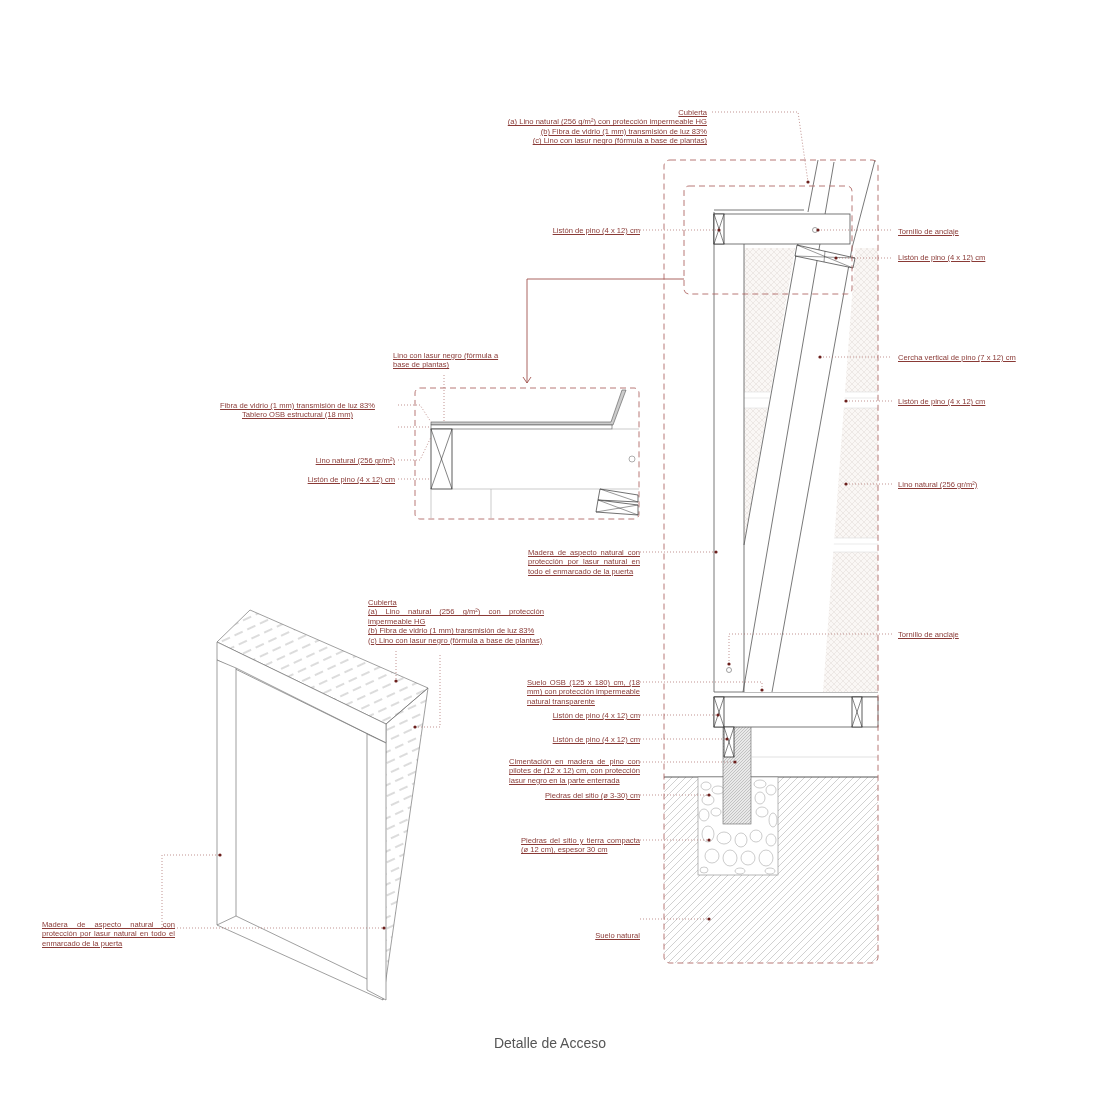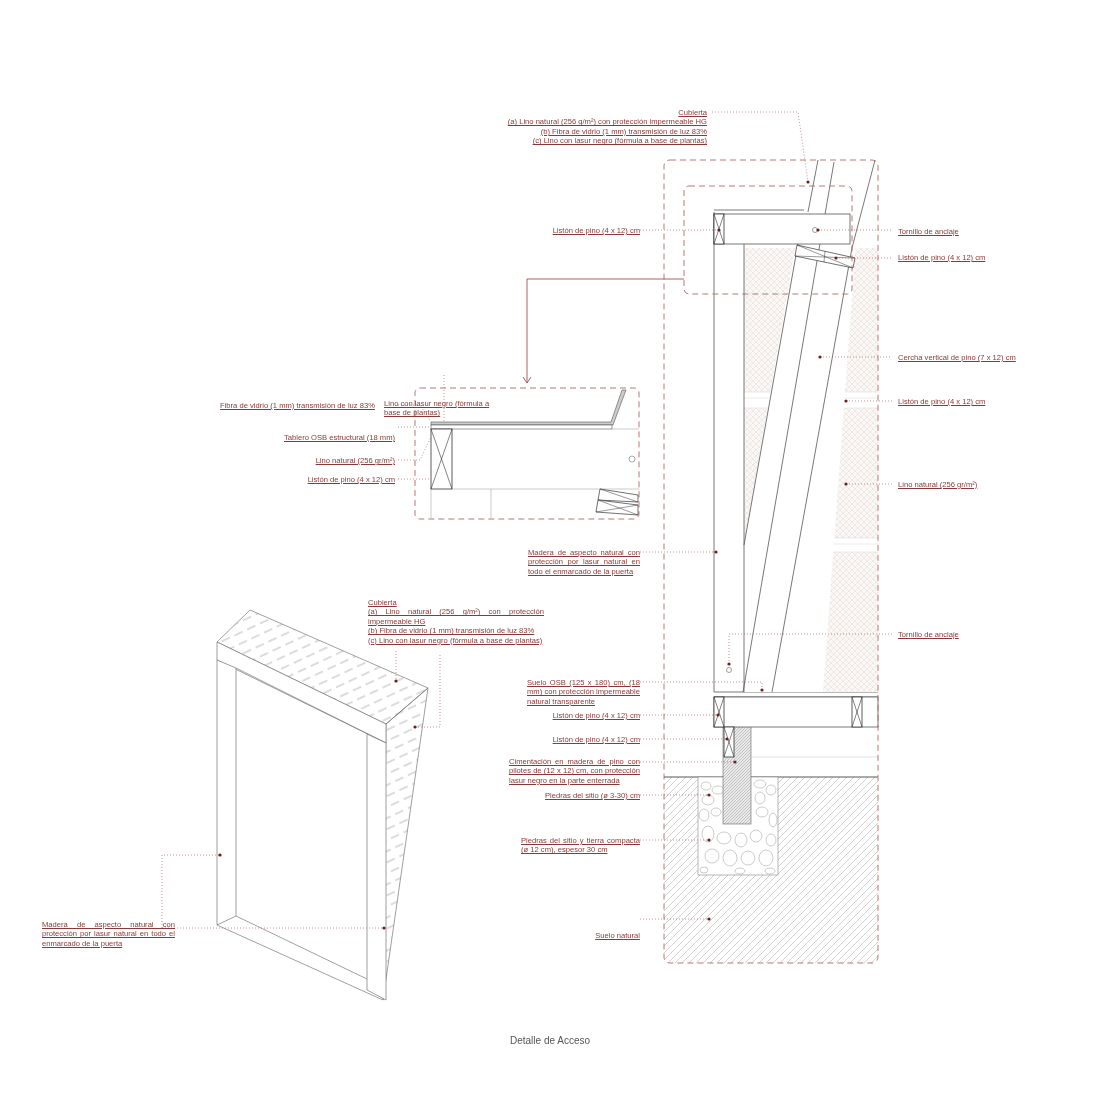--- a/index.html
+++ b/index.html
@@ -1,21 +1,21 @@
 <!DOCTYPE html>
 <html><head>
 <meta charset="utf-8">
 <style>
   html,body{margin:0;padding:0;background:#ffffff;}
   body{width:1100px;height:1100px;position:relative;overflow:hidden;font-family:"Liberation Sans",sans-serif;}
   svg{position:absolute;left:0;top:0;}
   .lbl{position:absolute;font-size:7.6px;line-height:9.4px;color:#8a3a36;font-family:"Liberation Sans",sans-serif;text-decoration:underline;}
   .r{text-align:right;}
   .j{text-align:justify;text-align-last:left;}
-  .caption{position:absolute;left:0;width:1100px;top:1035px;text-align:center;font-size:10px;color:#555;font-family:"Liberation Sans",sans-serif;}
+  .caption{position:absolute;left:0;width:1100px;top:1035px;text-align:center;font-size:14px;color:#555;font-family:"Liberation Sans",sans-serif;}
 </style>
 </head>
 <body>
 
 <svg width="1100" height="1100" viewBox="0 0 1100 1100">
   <defs>
     <pattern id="cross" width="6" height="6" patternUnits="userSpaceOnUse">
       <rect width="6" height="6" fill="#faf7f5"></rect>
       <path d="M0,0 L6,6 M6,0 L0,6" stroke="#e0d8d4" stroke-width="0.5"></path>
     </pattern>
@@ -214,23 +214,23 @@
 <div class="lbl j" style="left:521px;top:836px;width:119px;">Piedras del sitio y tierra compacta (ø 12 cm), espesor 30 cm</div>
 <div class="lbl r" style="left:540px;top:915px;width:100px;margin-top:16px;">Suelo natural</div>
 
 <div class="lbl" style="left:898px;top:227px;">Tornillo de anclaje</div>
 <div class="lbl" style="left:898px;top:253px;">Listón de pino (4 x 12) cm</div>
 <div class="lbl" style="left:898px;top:353px;">Cercha vertical de pino (7 x 12) cm</div>
 <div class="lbl" style="left:898px;top:397px;">Listón de pino (4 x 12) cm</div>
 <div class="lbl" style="left:898px;top:480px;">Lino natural (256 gr/m²)</div>
 <div class="lbl" style="left:898px;top:630px;">Tornillo de anclaje</div>
 
-<div class="lbl" style="left:384px;top:351px;width:110px;margin-top:48px;">Lino con lasur negro (fórmula a base de plantas)</div>
+<div class="lbl" style="left:393px;top:351px;width:110px;">Lino con lasur negro (fórmula a base de plantas)</div>
 <div class="lbl r" style="left:200px;top:401px;width:195px;text-align:center;">Fibra de vidrio (1 mm) transmisión de luz 83%</div>
-<div class="lbl r" style="left:200px;top:433px;width:195px;">Tablero OSB estructural (18 mm)</div>
+<div class="lbl r" style="left:200px;top:410px;width:195px;text-align:center;">Tablero OSB estructural (18 mm)</div>
 <div class="lbl r" style="left:200px;top:456px;width:195px;">Lino natural (256 gr/m²)</div>
 <div class="lbl r" style="left:200px;top:475px;width:195px;">Listón de pino (4 x 12) cm</div>
 
 <div class="lbl j" style="left:368px;top:598px;width:176px;">
   <div>Cubierta</div>
   <div class="j">(a) Lino natural (256 g/m²) con protección impermeable HG</div>
   <div>(b) Fibra de vidrio (1 mm) transmisión de luz 83%</div>
   <div>(c) Lino con lasur negro (fórmula a base de plantas)</div>
 </div>
 <div class="lbl j" style="left:42px;top:920px;width:133px;">Madera de aspecto natural con protección por lasur natural en todo el enmarcado de la puerta</div>

